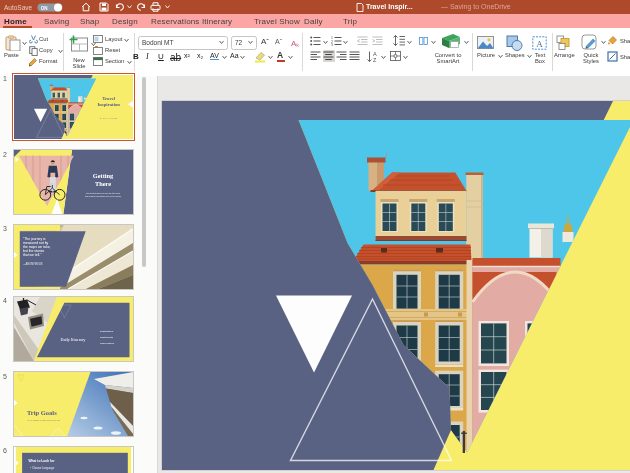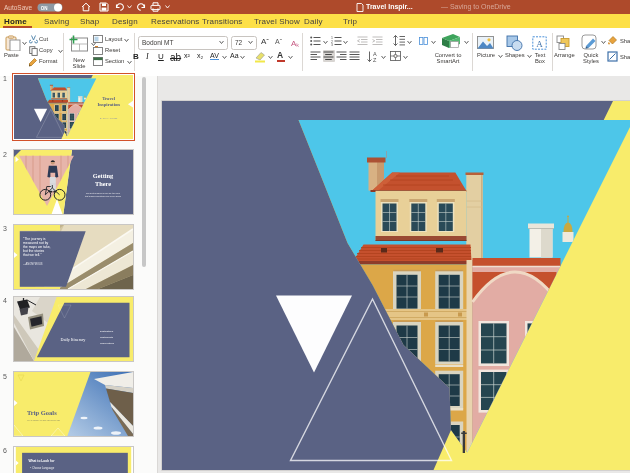--- a/index.html
+++ b/index.html
@@ -4,21 +4,21 @@
 <style>
   html,body{margin:0;padding:0;}
   body{width:630px;height:473px;overflow:hidden;font-family:"Liberation Sans",sans-serif;position:relative;background:#E9E8E7;}
   .abs{position:absolute;}
   
   #titlebar{position:absolute;left:0;top:0;width:630px;height:13.5px;background:#AE4A2B;}
   #titlebar .tx{position:absolute;font-size:6.5px;color:#EFCDBC;top:3.5px;}
   #ttl{position:absolute;top:3px;left:366px;font-size:7px;color:#fff;font-weight:bold;}
   #ttl2{position:absolute;top:3px;left:441px;font-size:7px;color:rgba(255,255,255,0.5);}
   
-  #menubar{position:absolute;left:0;top:13.5px;width:630px;height:14.5px;background:#fde047;}
+  #menubar{position:absolute;left:0;top:13.5px;width:630px;height:14.5px;background:#fca5a5;}
   #menubar span{position:absolute;top:3.5px;font-size:8px;letter-spacing:0.15px;color:#454240;}
   #menubar .home{font-weight:bold;color:#262422;}
   #homeul{position:absolute;left:3px;top:12.5px;width:29px;height:2px;background:#B54A28;}
   
   #ribbon{position:absolute;left:0;top:28px;width:630px;height:47.5px;background:#ffffff;border-bottom:1px solid #D5D2CE;}
   .rlbl{position:absolute;font-size:5.8px;color:#3c3a38;}
   .rlbl2{position:absolute;font-size:5.8px;color:#3c3a38;text-align:center;line-height:6.2px;}
   .vdiv{position:absolute;top:5px;height:38px;width:1px;background:#DCD8D4;}
   .combo{position:absolute;background:#fff;border:1px solid #C8C4C0;border-radius:2.5px;}
   .chev{position:absolute;width:5px;height:5px;}
@@ -78,21 +78,21 @@
   </svg>
   <span id="ttl">Travel Inspir... </span><span id="ttl2">— Saving to OneDrive</span>
 </path></div>
 
 <div id="menubar">
   <span class="home" style="left:4px;">Home</span>
   <span style="left:44px;">Saving</span>
   <span style="left:80px;">Shap</span>
   <span style="left:112px;">Design</span>
   <span style="left:151px;">Reservations</span>
-  <span style="left:202px;">Transitions</span>
+  <span style="left:202px;">Itinerary</span>
   <span style="left:254px;">Travel Show</span>
   <span style="left:304px;">Daily</span>
   <span style="left:343px;">Trip</span>
   <div id="homeul"></div>
 </div>
 
 <div id="ribbon">
 
   <svg class="abs" style="left:5px;top:7px;" width="16" height="16" viewBox="0 0 16 16">
     <rect x="1" y="2" width="10" height="13" rx="1" fill="#F6E8D8" stroke="#C99B57" stroke-width="1"></rect>

